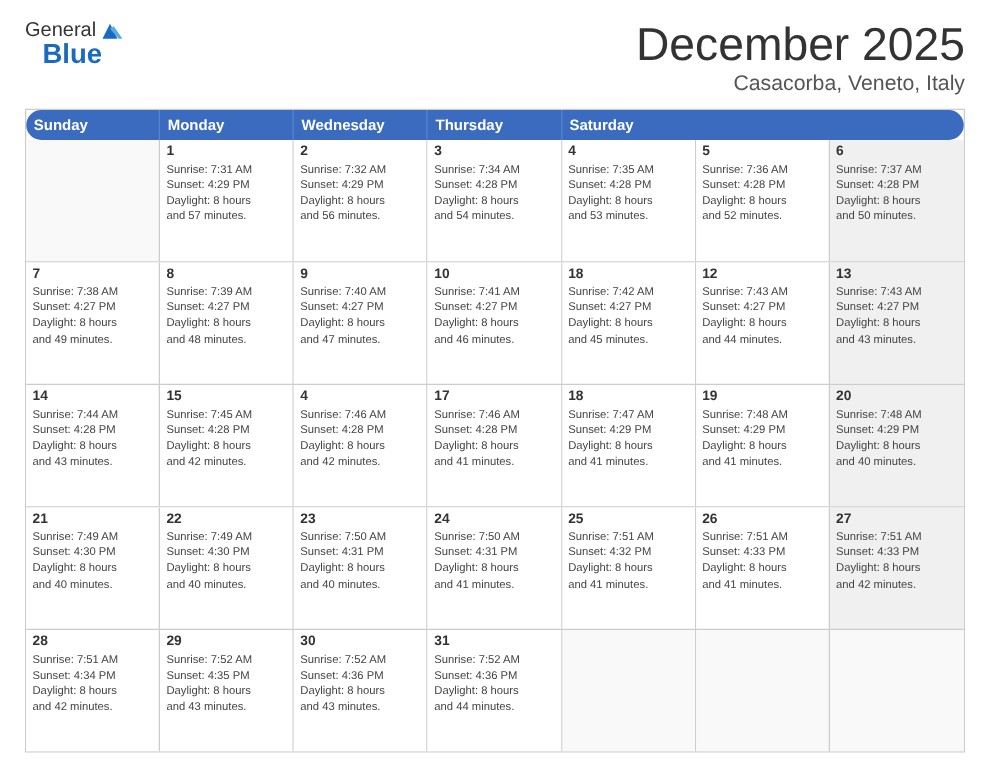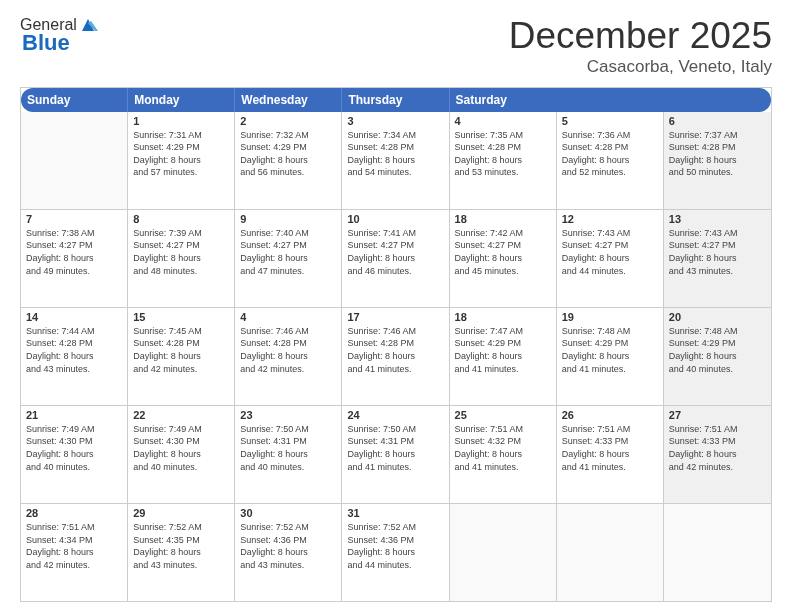--- a/index.html
+++ b/index.html
@@ -105,21 +105,21 @@
 <div class="page">
   <div class="header">
     <div class="logo">
       <div style="display:flex;align-items:center;">
         <span class="logo-general">General</span>
         <svg width="20" height="16" viewBox="0 0 20 16" style="margin: 0 1px;">
           <polygon points="4,14 10,2 16,14" fill="#1a6abf"></polygon>
           <polygon points="10,6 17,14 20,14 13,4" fill="#5aabdf"></polygon>
         </svg>
       </div>
-      <span class="logo-blue" style="font-size:22px;font-weight:bold;color:#1a6abf;margin-top:-4px;margin-left:2px;">Blue</span>
+      <span class="logo-blue" style="font-size:22px;font-weight:bold;color:#1a6abf;margin-top:-4px;margin-left:14px;">Blue</span>
     </div>
     <div class="title-block">
       <div class="month-title">December 2025</div>
       <div class="location">Casacorba, Veneto, Italy</div>
     </div>
   </div>
 
   <div class="calendar">
     <div class="cal-header">
     <div class="cal-header-cell">Sunday</div>

